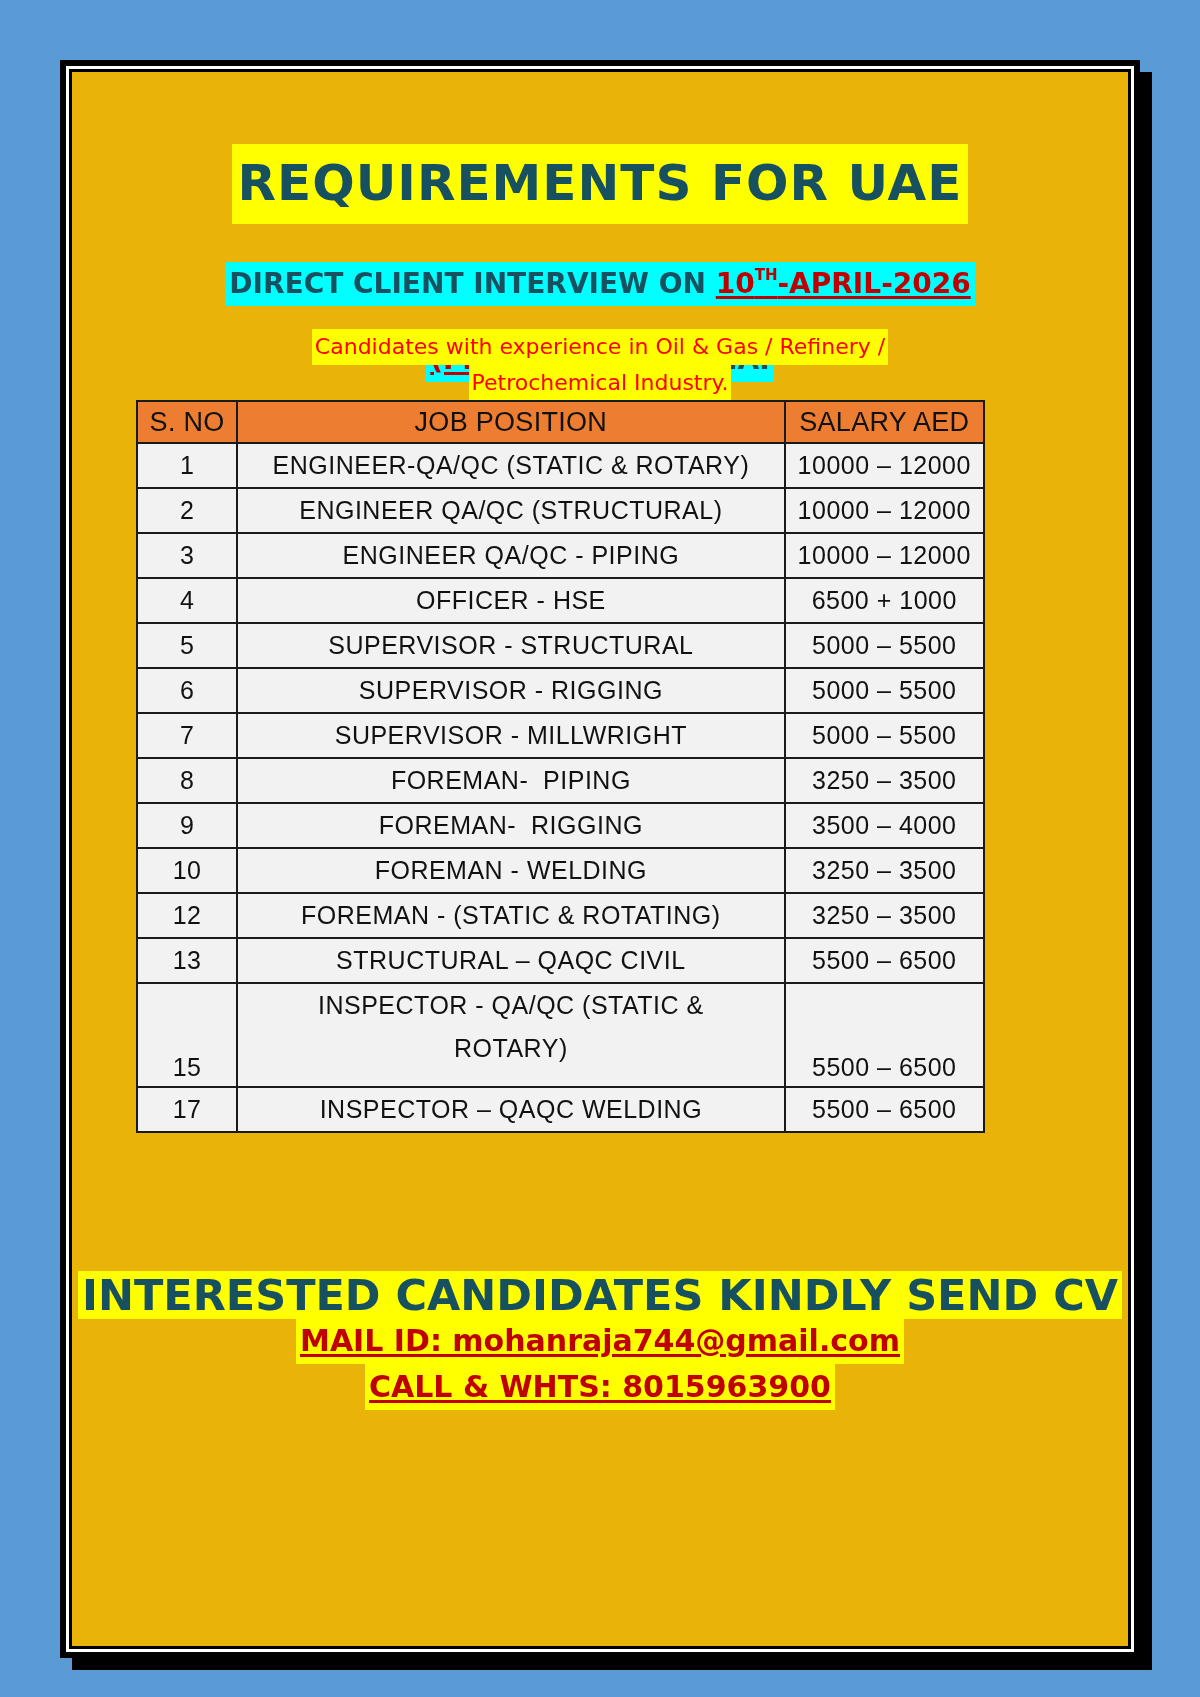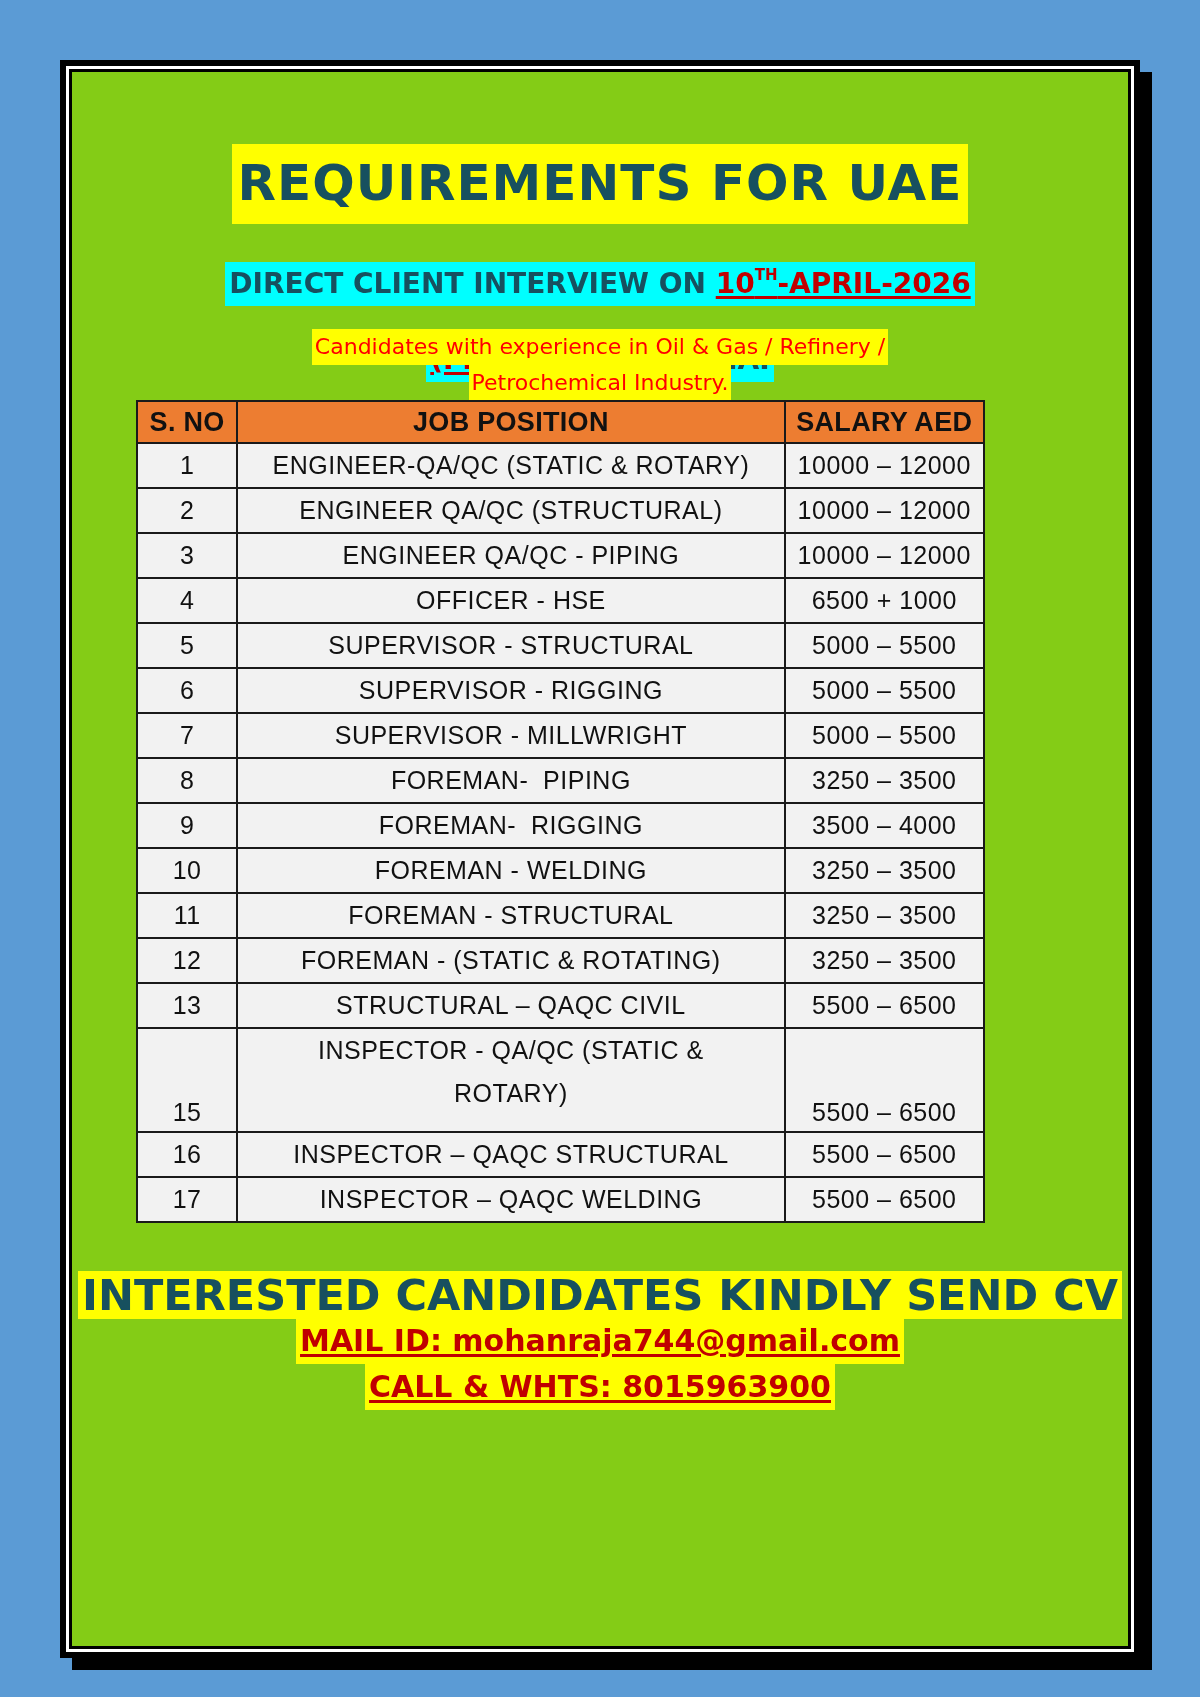--- a/index.html
+++ b/index.html
@@ -33,21 +33,21 @@
     .frame-inner-black {
       position: absolute;
       left: 69px; top: 69px;
       width: 1062px; height: 1580px;
       background: #000;
     }
     .content {
       position: absolute;
       left: 72px; top: 72px;
       width: 1056px; height: 1574px;
-      background: #84cc16;
+      background: #eab308;
     }
     .center-block { position: absolute; left: 0; width: 100%; text-align: center; }
     .comic { font-family: "DejaVu Sans", sans-serif; }
     .hl-yellow { background: #ffff00; }
     .hl-cyan { background: #00ffff; }
     .title {
       top: 72px;
       font-size: 50px; font-weight: bold; color: #17505f;
       letter-spacing: 1px;
     }
@@ -74,21 +74,21 @@
       font-family: "Liberation Sans", sans-serif;
     }
     table.jobs th, table.jobs td {
       border: 2px solid #1a1a1a;
       text-align: center;
       color: #111;
       padding: 0;
     }
     table.jobs th {
       background: #ed7d31;
-      font-size: 27px; font-weight: bold;
+      font-size: 27px; font-weight: normal;
       height: 40px;
       letter-spacing: 0.3px;
     }
     table.jobs td {
       background: #f2f2f2;
       font-size: 25px;
       height: 43px;
       letter-spacing: 0.5px;
     }
     table.jobs td.num { width: 98px; }
@@ -188,45 +188,35 @@
           <td class="num">9</td>
           <td class="pos" style="white-space:pre">FOREMAN-  RIGGING</td>
           <td class="sal">3500 – 4000</td>
         </tr>
       <tr>
           <td class="num">10</td>
           <td class="pos">FOREMAN - WELDING</td>
           <td class="sal">3250 – 3500</td>
         </tr>
       <tr>
-          <td class="num">11</td>
-          <td class="pos">FOREMAN - STRUCTURAL</td>
-          <td class="sal">3250 – 3500</td>
-        </tr>
-      <tr>
           <td class="num">12</td>
           <td class="pos">FOREMAN - (STATIC &amp; ROTATING)</td>
           <td class="sal">3250 – 3500</td>
         </tr>
       <tr>
           <td class="num">13</td>
           <td class="pos">STRUCTURAL – QAQC CIVIL</td>
           <td class="sal">5500 – 6500</td>
         </tr>
       <tr class="tall">
           <td class="num">15</td>
           <td class="pos"><span>INSPECTOR - QA/QC (STATIC &amp;</span><br><span>ROTARY)</span></td>
           <td class="sal">5500 – 6500</td>
         </tr>
       <tr>
-          <td class="num">16</td>
-          <td class="pos">INSPECTOR – QAQC STRUCTURAL</td>
-          <td class="sal">5500 – 6500</td>
-        </tr>
-      <tr>
           <td class="num">17</td>
           <td class="pos">INSPECTOR – QAQC WELDING</td>
           <td class="sal">5500 – 6500</td>
         </tr>
     </tbody>
   </table>
 
   <div class="center-block footer-1 comic">
     <span class="hl-yellow">INTERESTED CANDIDATES KINDLY SEND CV</span>
   </div>

